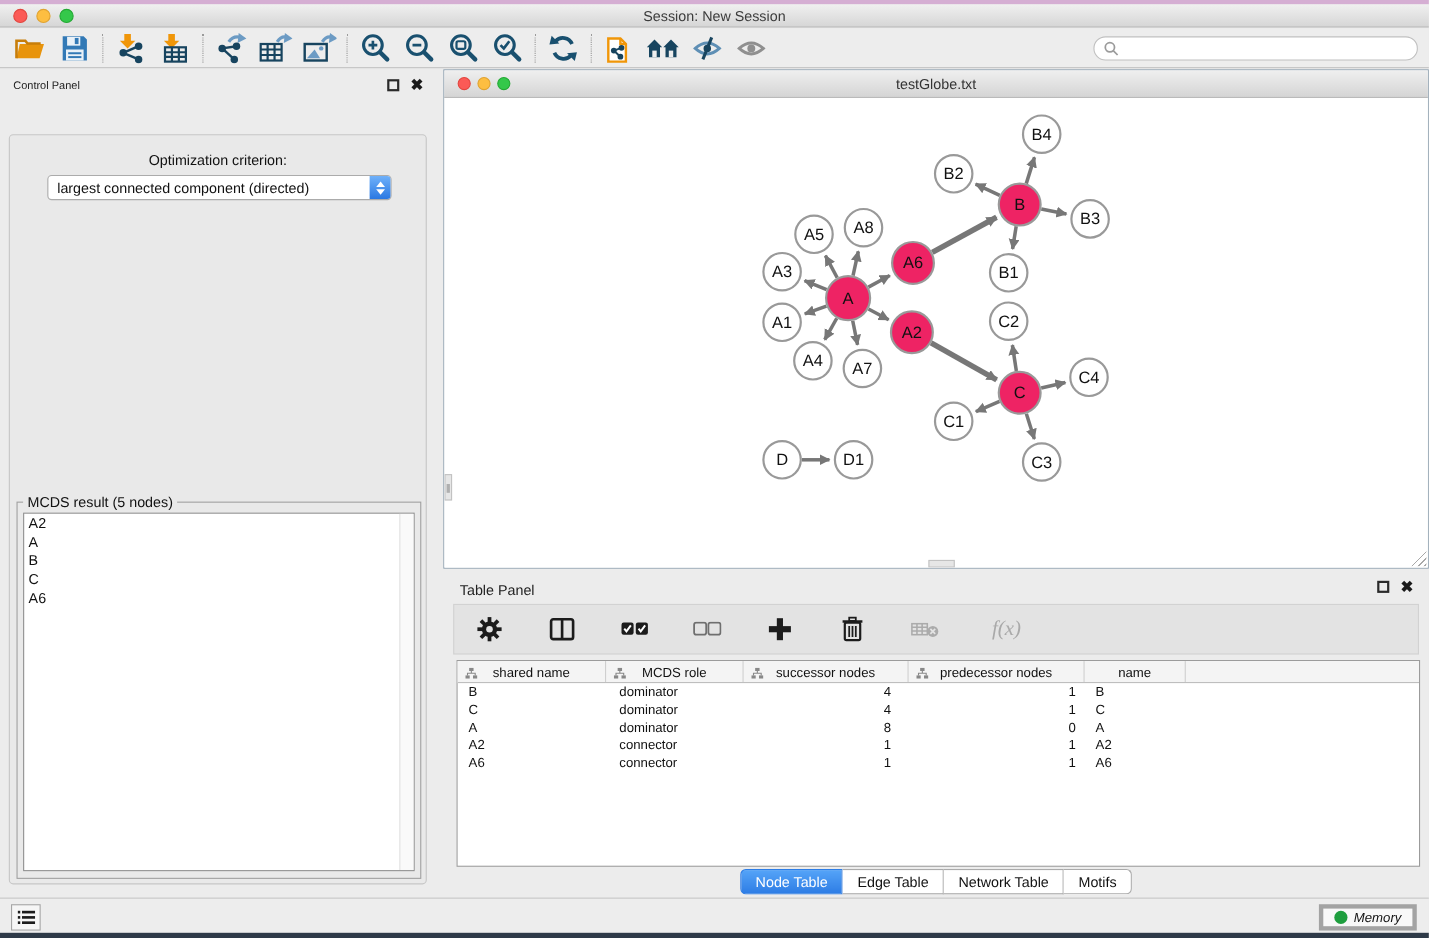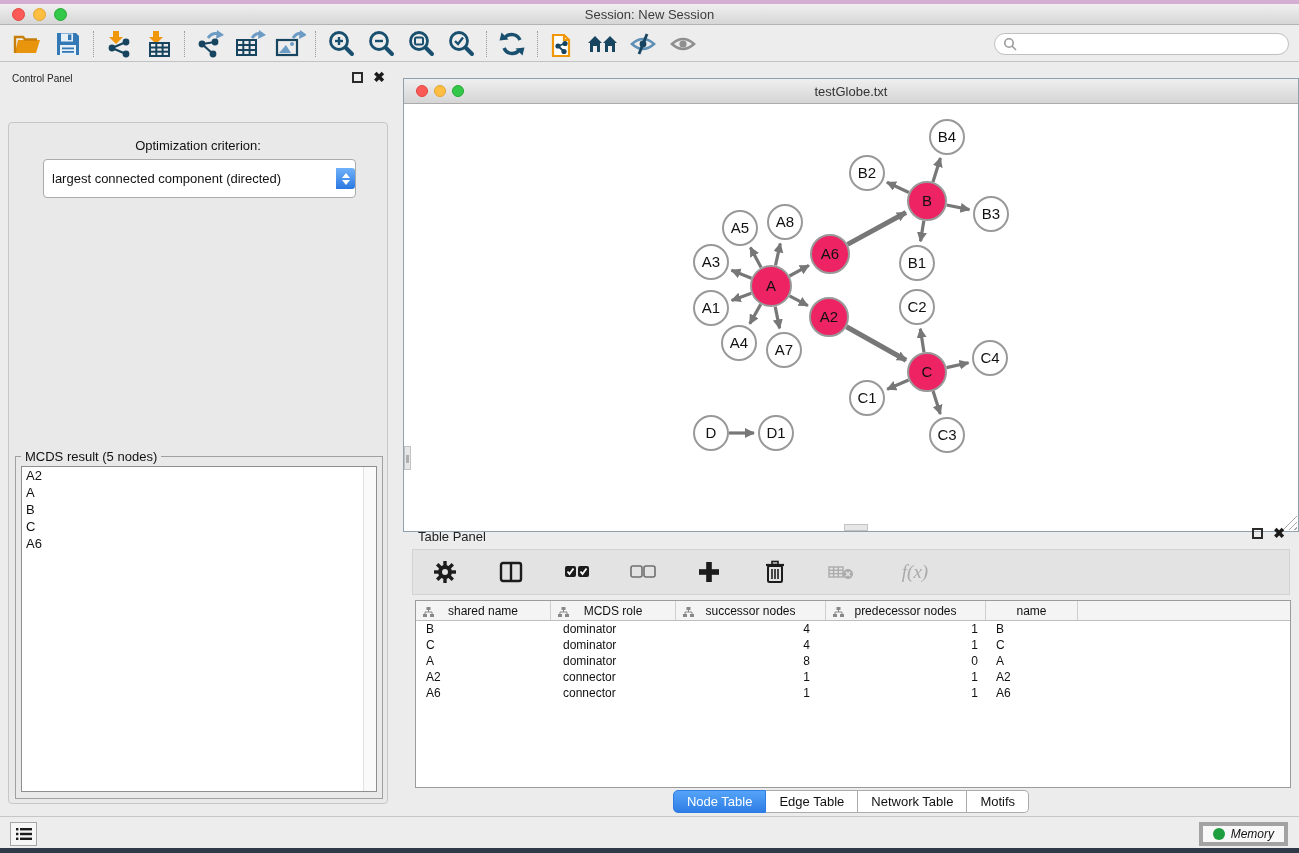--- a/index.html
+++ b/index.html
@@ -38,41 +38,41 @@
   .cp-title { position:absolute; left:12px; top:9px; font-size:10px; color:#222; }
   .cp-icons { position:absolute; right:12px; top:8px; display:flex; gap:10px; align-items:center; }
   .cp-tabs { position:absolute; left:0; top:31px; width:100%; display:flex; justify-content:center; }
   .cp-tab { font-size:13px; padding:4px 13px; background:#fff; border:1px solid #A8A8A8; border-left:none; color:#111; }
   .cp-tab:first-child { border-left:1px solid #A8A8A8; border-radius:4px 0 0 4px; }
   .cp-tab:last-child { border-radius:0 4px 4px 0; }
   .cp-tab.active { background:linear-gradient(#59A7F9,#2E7DE5); border-color:#2E7DE5; color:#fff; }
   .cp-body { position:absolute; left:8px; top:58px; width:380px; height:682px; background:#E9E9E9;
     border:1px solid #C6C6C6; border-radius:4px; }
   .opt-label { position:absolute; left:0; width:100%; top:15px; text-align:center; font-size:13px; color:#111; }
-  .selectbox { position:absolute; left:34px; top:36px; width:313px; height:39px; background:#fff;
+  .selectbox { position:absolute; left:34px; top:36px; width:313px; height:23px; background:#fff;
     border:1px solid #ABABAB; border-radius:4px; font-size:13px; color:#111; display:flex; align-items:center; }
   .selectbox .sel-text { flex:1; padding-left:8px; white-space:nowrap; overflow:hidden; }
   .stepper { width:19px; height:21px; border-radius:0 3px 3px 0; background:linear-gradient(#6FB1FA,#2A78E2);
     display:flex; flex-direction:column; align-items:center; justify-content:center; gap:2px; }
   .tri-up { width:0; height:0; border-left:4px solid transparent; border-right:4px solid transparent; border-bottom:5px solid #fff; }
   .tri-down { width:0; height:0; border-left:4px solid transparent; border-right:4px solid transparent; border-top:5px solid #fff; }
   .cp-buttons { position:absolute; left:0; width:100%; top:69px; display:flex; justify-content:center; gap:14px; }
   .mac-btn { font-size:13px; color:#111; background:linear-gradient(#FFFFFF,#F2F2F2); border:1px solid #B3B3B3;
     border-radius:5px; padding:3px 15px; }
   .result-fieldset { position:absolute; left:6px; top:333px; width:368px; height:343px;
     border:1px solid #A0A0A0; }
   .result-legend { position:absolute; left:5px; top:-8px; background:#E9E9E9; padding:0 4px; font-size:13px; color:#111; }
   .result-list { position:absolute; left:5px; top:9px; width:356px; height:326px; background:#fff;
     border:1px solid #8E8E8E; overflow:hidden; }
   .result-scroll { position:absolute; right:0; top:0; width:13px; height:100%; background:#FAFAFA; border-left:1px solid #E2E2E2; }
   .result-item { font-size:13px; color:#111; padding:1px 0 1px 4px; line-height:15px; }
 
   
   .net-window { position:absolute; left:403px; top:0px; width:896px; height:454px;
-    border:1px solid #8FA0AE; background:#fff;margin-top:15px; }
+    border:1px solid #8FA0AE; background:#fff; }
   .net-titlebar { position:absolute; left:0; top:0; width:100%; height:25px;
     background:linear-gradient(#EFEFEF,#D5D5D5); border-bottom:1px solid #ABABAB; }
   .net-title { position:absolute; left:0; right:0; top:5px; text-align:center; font-size:13px; color:#333; }
   .net-lights { position:absolute; left:12px; top:6px; display:flex; gap:6px; }
   .net-canvas { position:absolute; left:0; top:25px; width:894px; height:427px; background:#fff; overflow:hidden; }
   .vscroll-stub { position:absolute; left:0; top:342px; width:7px; height:24px; background:#E6E6E6; border:1px solid #C2C2C2; }
   .vscroll-stub .thumb { position:absolute; left:1px; top:8px; width:3px; height:8px; background:#AFAFAF; }
   .hscroll-stub { position:absolute; left:440px; bottom:0; width:24px; height:7px; background:#E6E6E6; border:1px solid #C2C2C2; }
   .resize-grip { position:absolute; right:1px; bottom:1px; width:15px; height:15px;
     background:repeating-linear-gradient(135deg, transparent 0 3px, #A8A8A8 3px 4px);

